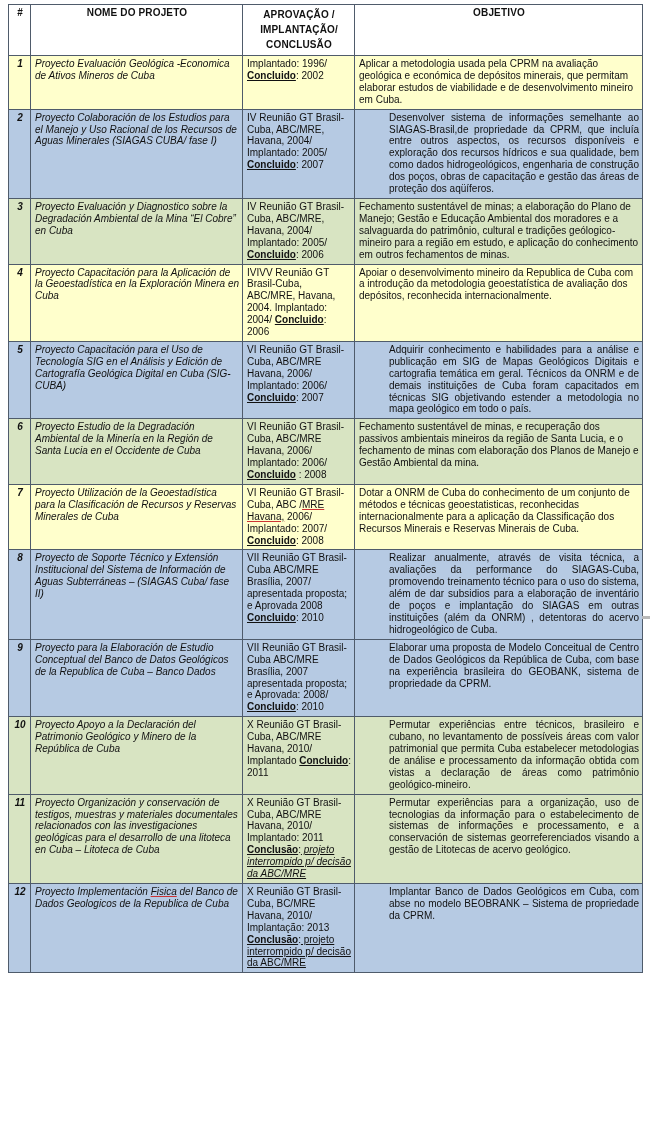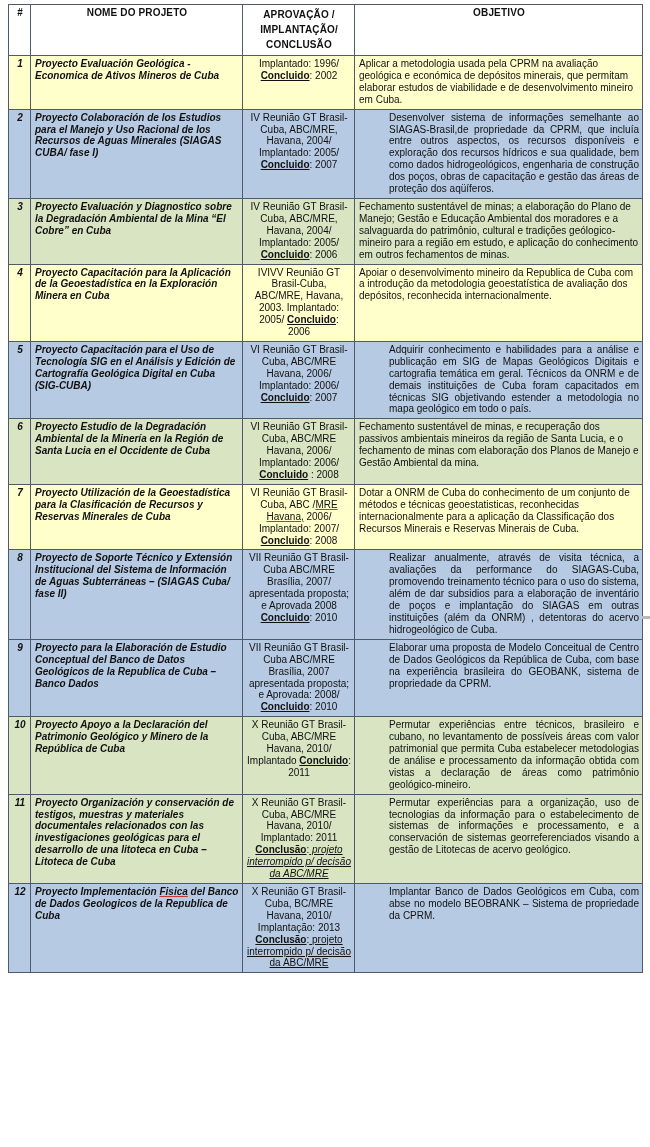--- a/index.html
+++ b/index.html
@@ -66,27 +66,25 @@
     font-size: 10px;
     line-height: 12px;
     padding: 3px 1px;
     word-break: break-all;
   }
   td.name {
     font-style: italic;
     font-size: 9.6px;
     line-height: 13.2px;
     padding-top: 3px;
-    font-weight: bold;
   }
   td.appr {
     font-size: 9.5px;
     line-height: 13.2px;
     padding-top: 3px;
-    text-align: center;
   }
   td.obj {
     font-size: 9.5px;
     line-height: 13.2px;
     padding-top: 3px;
     margin-top: 34px;
   }
   td.obj.just { text-align: justify; padding-left: 34px; }
 
   .lbl-bold-u { font-weight: bold; text-decoration: underline; }
@@ -145,21 +143,21 @@
         </tr>
         <tr class="tint-green">
           <td class="num">3</td>
           <td class="name">Proyecto Evaluación y Diagnostico sobre la Degradación Ambiental de la Mina “El Cobre” en Cuba</td>
           <td class="appr"><span>IV Reunião GT Brasil-Cuba, ABC/MRE, Havana, 2004/ Implantado: 2005/</span> <span class="lbl-bold-u">Concluido</span><span>: 2006</span></td>
           <td class="obj">Fechamento sustentável de minas; a elaboração do Plano de Manejo; Gestão e Educação Ambiental dos moradores e a salvaguarda do patrimônio, cultural e tradições geólogico-mineiro para a região em estudo, e aplicação do conhecimento em outros fechamentos de minas.</td>
         </tr>
         <tr class="tint-yellow">
           <td class="num">4</td>
           <td class="name">Proyecto Capacitación para la Aplicación de la Geoestadística en la Exploración Minera en Cuba</td>
-          <td class="appr"><span>IVIVV Reunião GT Brasil-Cuba, ABC/MRE, Havana, 2003. Implantado: 2005/</span> <span class="lbl-bold-u">Concluido</span><span>: 2006</span></td>
+          <td class="appr"><span>IVIVV Reunião GT Brasil-Cuba, ABC/MRE, Havana, 2004. Implantado: 2004/</span> <span class="lbl-bold-u">Concluido</span><span>: 2006</span></td>
           <td class="obj">Apoiar o desenvolvimento mineiro da Republica de Cuba com a introdução da metodologia geoestatística de avaliação dos depósitos, reconhecida internacionalmente.</td>
         </tr>
         <tr class="tint-blue">
           <td class="num">5</td>
           <td class="name">Proyecto Capacitación para el Uso de Tecnología SIG en el Análisis y Edición de Cartografía Geológica Digital en Cuba (SIG-CUBA)</td>
           <td class="appr"><span>VI Reunião GT Brasil- Cuba, ABC/MRE Havana, 2006/ Implantado: 2006/</span> <span class="lbl-bold-u">Concluido</span><span>: 2007</span></td>
           <td class="obj just">Adquirir conhecimento e habilidades para a análise e publicação em SIG de Mapas Geológicos Digitais e cartografia temática em geral. Técnicos da  ONRM e de demais instituições de Cuba foram capacitados em técnicas SIG objetivando estender a metodologia no mapa geológico em todo o país.</td>
         </tr>
         <tr class="tint-green">
           <td class="num">6</td>

